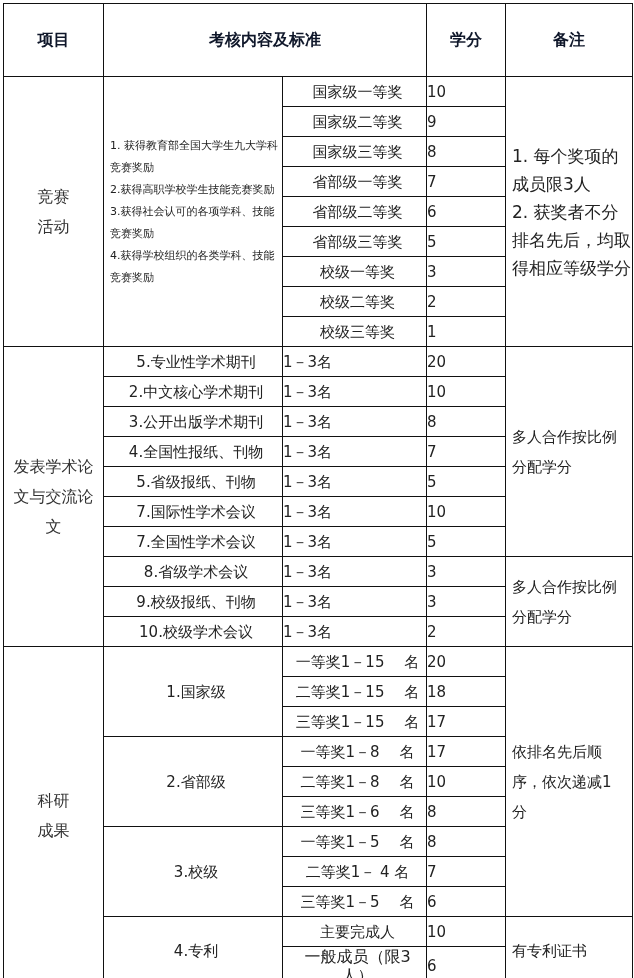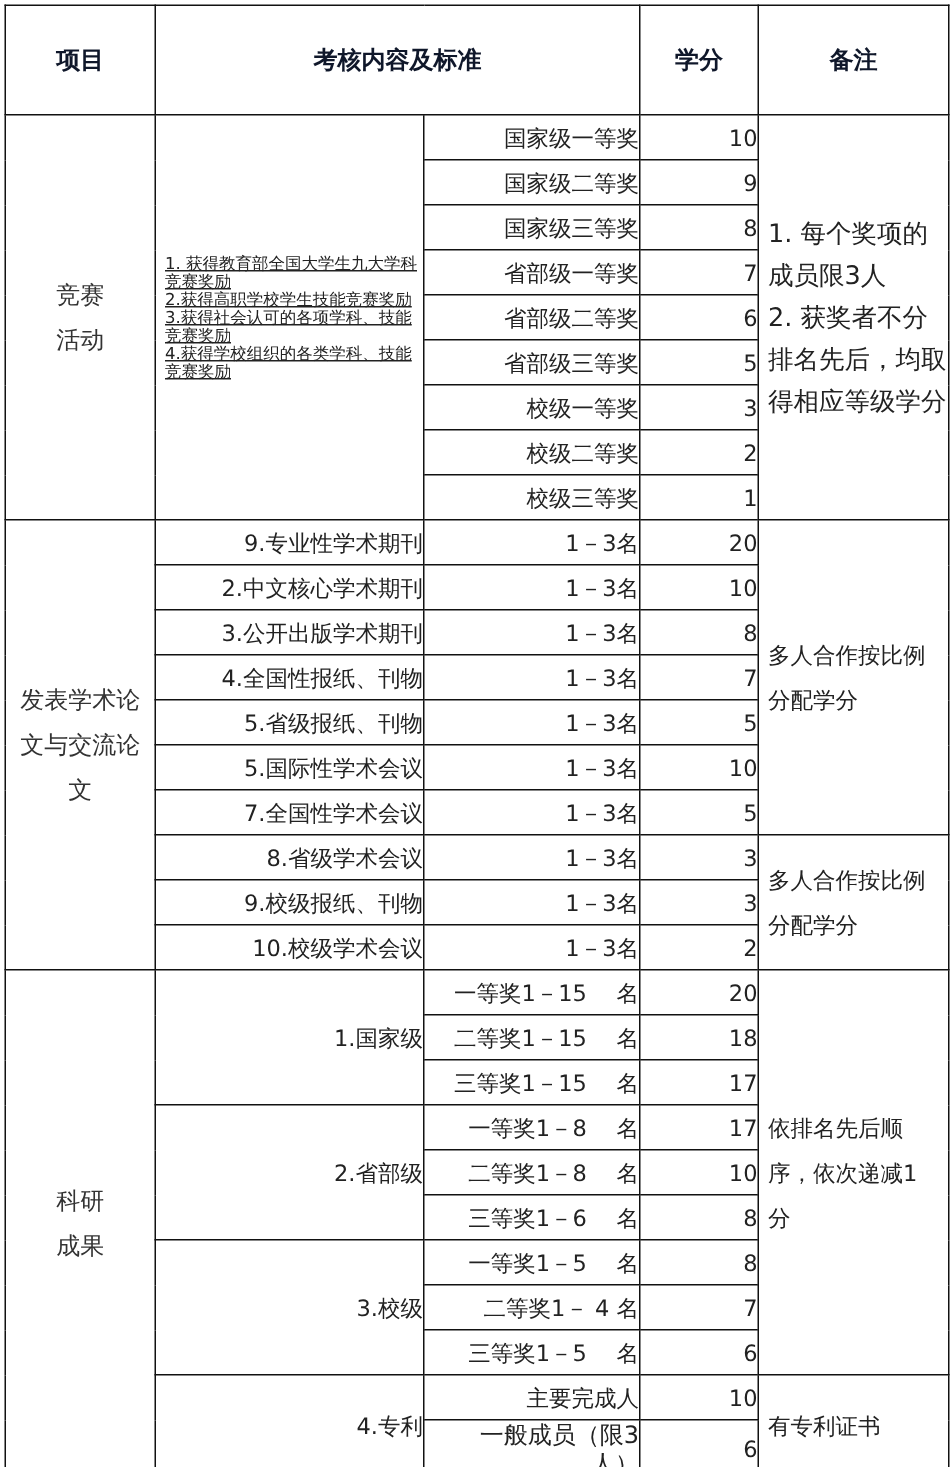--- a/index.html
+++ b/index.html
@@ -1,24 +1,24 @@
 <!DOCTYPE html>
 <html><head>
 <meta charset="utf-8">
 <style>
   html,body{margin:0;padding:0;background:#fff;}
   body{width:634px;height:978px;overflow:hidden;font-family:"DejaVu Sans","Liberation Sans",sans-serif;color:#222;}
   table{position:absolute;left:3px;top:3px;border-collapse:collapse;table-layout:fixed;width:629px;}
   td{border:1px solid #111;padding:0;font-size:15px;vertical-align:middle;line-height:1.2;}
   .hdr td{height:72px;text-align:center;font-size:16px;font-weight:bold;color:#0f172a;}
   tr.r td{height:29px;}
-  .c{text-align:right;}
-  .l{text-align:right;padding-left:6px;margin-left:40px;}
+  .c{text-align:left;}
+  .l{text-align:center;padding-left:6px;margin-left:40px;}
   .cat{text-align:center;font-size:16px;line-height:30px;color:#333;margin-top:13px;}
-  .small{font-size:11px;line-height:12px;padding-left:6px;padding-right:4px;text-decoration:underline;}
+  .small{font-size:11px;line-height:22px;padding-left:6px;padding-right:4px;}
   .note-small{font-size:17px;line-height:28px;padding-left:6px;}
   .note{font-size:15px;line-height:30px;padding-left:6px;}
   .tiny{font-size:16px;}
 </style>
 </head>
 <body>
 
 <table>
   <colgroup>
     <col style="width:100px">
@@ -85,21 +85,21 @@
         <td class="l">校级三等奖</td>
         <td class="c">1</td>
       </tr>
 
   <tr class="r">
     <td rowspan="10" class="cat">
       <div>发表学术论</div>
       <div>文与交流论</div>
       <div>文</div>
     </td>
-    <td class="l">9.专业性学术期刊</td>
+    <td class="l">5.专业性学术期刊</td>
     <td class="c">1－3名</td>
     <td class="c">20</td>
     <td rowspan="7" class="note">
       <div>多人合作按比例</div>
       <div>分配学分</div>
     </td>
   </tr>
   <tr class="r">
         <td class="l">2.中文核心学术期刊</td>
         <td class="c">1－3名</td>
@@ -114,21 +114,21 @@
         <td class="l">4.全国性报纸、刊物</td>
         <td class="c">1－3名</td>
         <td class="c">7</td>
       </tr>
   <tr class="r">
         <td class="l">5.省级报纸、刊物</td>
         <td class="c">1－3名</td>
         <td class="c">5</td>
       </tr>
   <tr class="r">
-        <td class="l">5.国际性学术会议</td>
+        <td class="l">7.国际性学术会议</td>
         <td class="c">1－3名</td>
         <td class="c">10</td>
       </tr>
   <tr class="r">
         <td class="l">7.全国性学术会议</td>
         <td class="c">1－3名</td>
         <td class="c">5</td>
       </tr>
   <tr class="r">
     <td class="l">8.省级学术会议</td>

